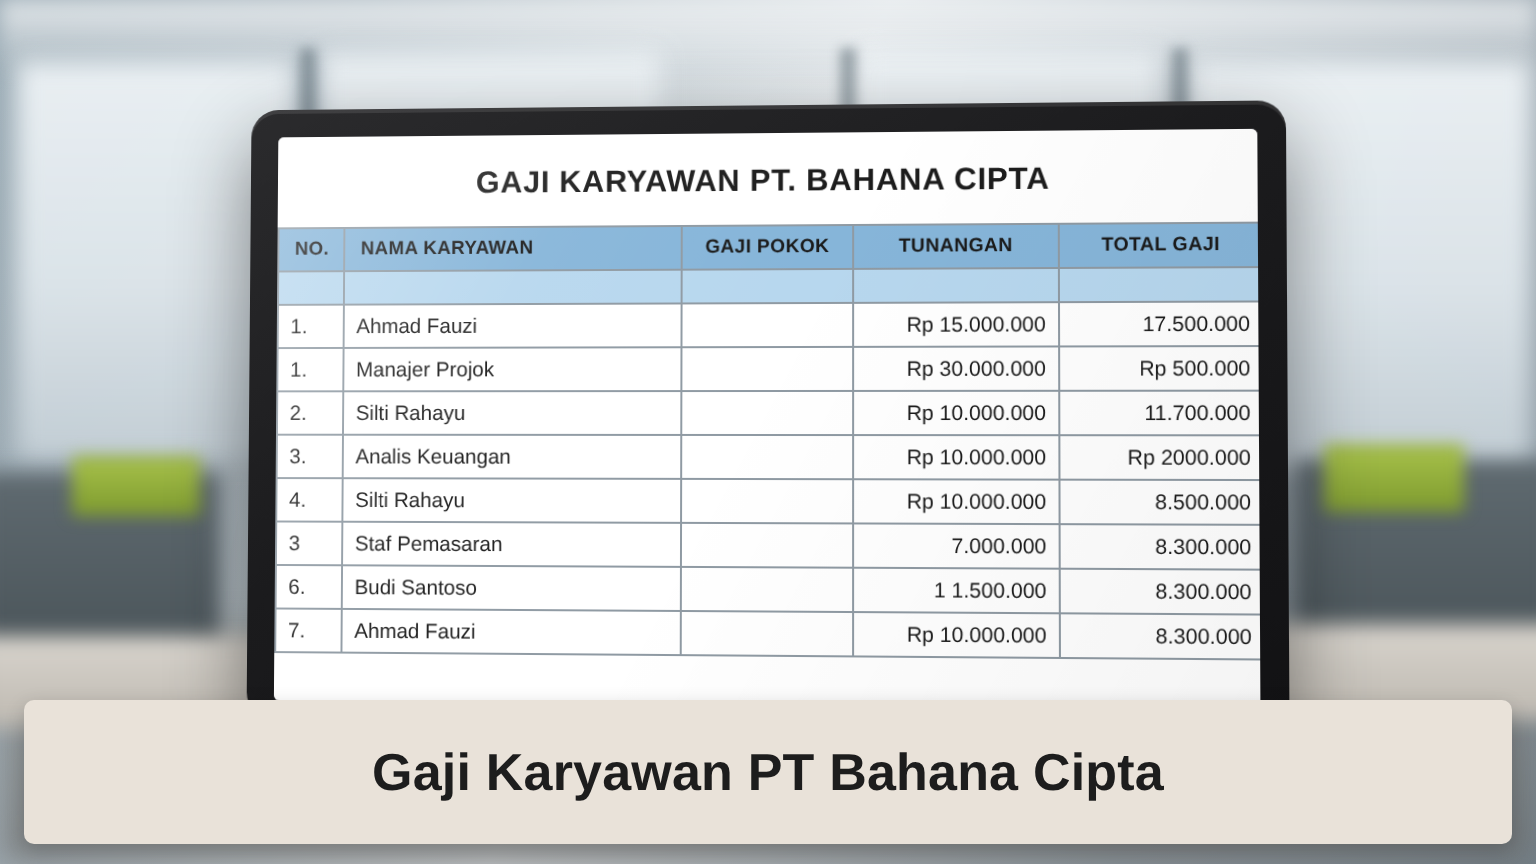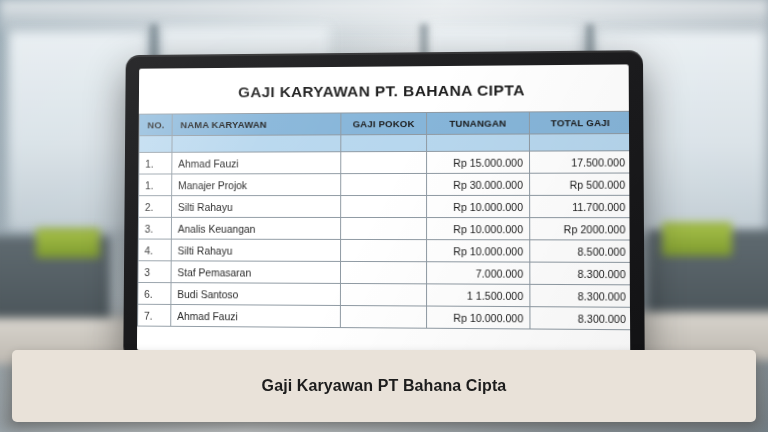--- a/index.html
+++ b/index.html
@@ -154,21 +154,21 @@
     left: 12px; right: 12px; bottom: 10px;
     height: 72px;
     background: #e9e2d9;
     border-radius: 5px;
     display: flex;
     align-items: center;
     justify-content: center;
     box-shadow: 0 3px 10px rgba(0,0,0,0.18);
   }
   .caption-text {
-    font-size: 16px;
+    font-size: 26px;
     font-weight: bold;
     color: #1d1d1d;
     letter-spacing: 0.1px;
   }
 </style>
 </head>
 <body>
 
 <div id="stage">
 

